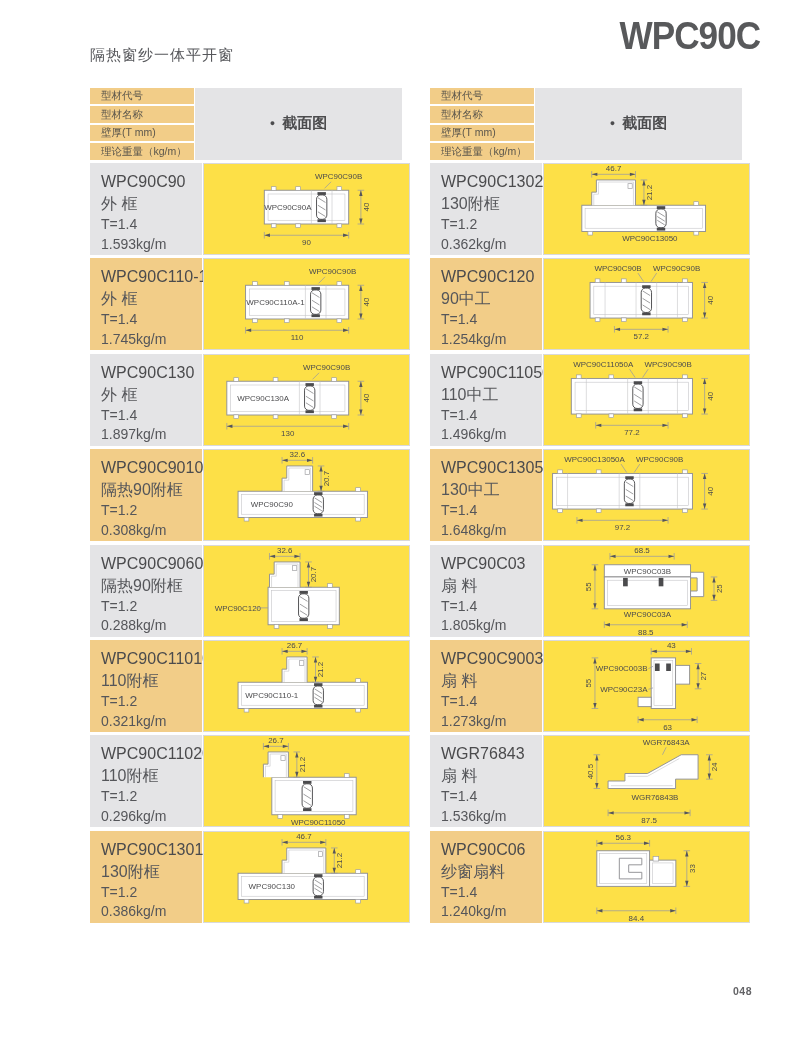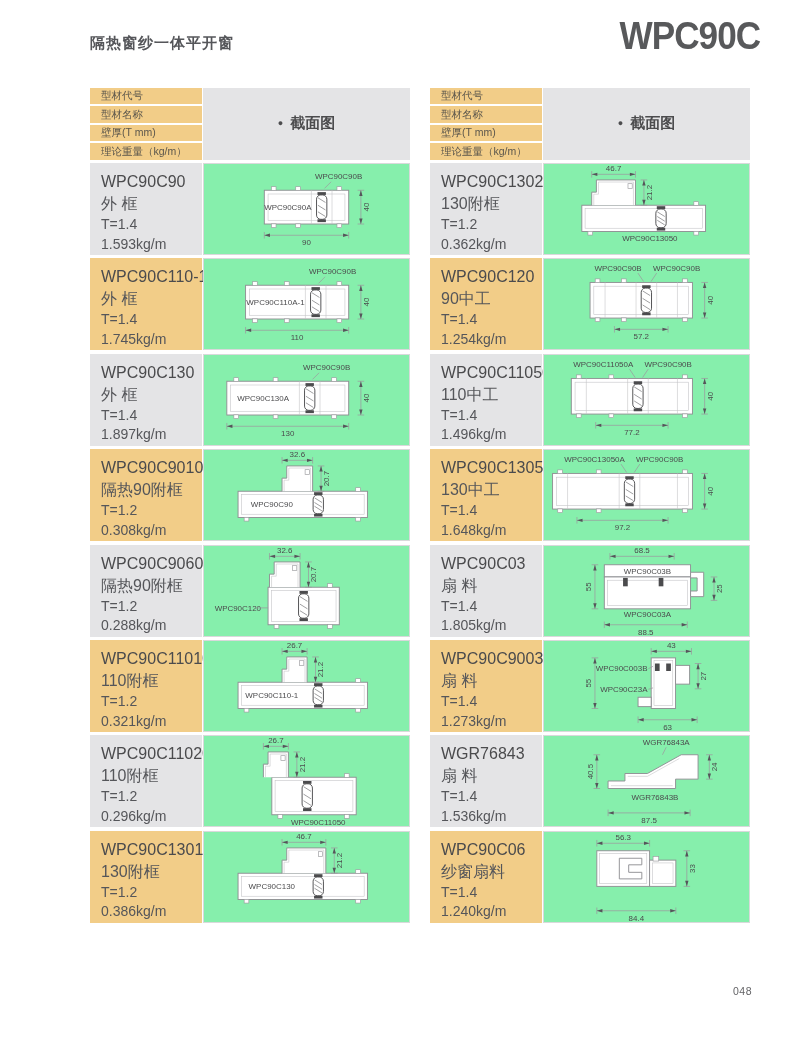--- a/index.html
+++ b/index.html
@@ -1,46 +1,46 @@
 <!DOCTYPE html>
 <html style="--orange: #F2CD88; --gray: #E4E4E6;"><head>
 <meta charset="utf-8">
 <style>
   html,body{margin:0;padding:0;background:#fff;}
   body{width:800px;height:1043px;position:relative;font-family:"Liberation Sans",sans-serif;color:#55565a;overflow:hidden;}
   .page-header{position:absolute;left:90px;right:40px;top:14px;display:flex;justify-content:space-between;align-items:flex-start;}
-  .page-title{font-size:15px;font-weight:bold;letter-spacing:1px;color:#55565a;margin-top:20px;}
+  .page-title{font-size:15px;font-weight:normal;letter-spacing:1px;color:#55565a;margin-top:32px;}
   .series-code{font-size:37px;font-weight:bold;color:#58595b;letter-spacing:-1px;transform:scale(0.95,1.05);transform-origin:right top;}
   .tables{position:absolute;left:90px;top:88px;display:flex;gap:20px;}
   .col{width:320px;display:flex;flex-direction:column;}
   .col-header{display:flex;margin-bottom:3.5px;}
-  .hdr-labels{width:112px;margin-right:1px;display:flex;flex-direction:column;gap:2.4px;}
+  .hdr-labels{width:104px;margin-right:1px;display:flex;flex-direction:column;gap:2.4px;}
   .hdr-cell{height:16.1px;background:var(--orange,#F2CD88);font-size:10.5px;display:flex;align-items:center;padding-left:11px;color:#5b564c;box-sizing:border-box;}
   .hdr-section{width:207px;background:var(--gray,#E4E4E6);display:flex;align-items:center;justify-content:center;font-size:15px;font-weight:bold;color:#4c4c4e;gap:7px;box-sizing:border-box;}
   .blt{font-size:9px;line-height:1;}
   .row{display:flex;margin-bottom:3.4px;height:92px;}
   .lab{width:112px;margin-right:1px;box-sizing:border-box;padding:10px 6px 9px 11px;display:flex;flex-direction:column;}
   .tone-g{background:var(--gray,#E4E4E6);}
   .tone-o{background:var(--orange,#F2CD88);}
   .code{font-size:16px;color:#4b4b4d;white-space:nowrap;}
   .pname{font-size:16px;margin-top:3px;color:#55565a;}
   .sp{flex:1;}
   .meta{font-size:14px;line-height:1.4;color:#55565a;}
-  .draw{width:207px;box-sizing:border-box;border:1px solid #d9d9db;background:#86efac;display:flex;align-items:center;justify-content:center;}
+  .draw{width:207px;box-sizing:border-box;border:1px solid #d9d9db;background:#fde047;display:flex;align-items:center;justify-content:center;}
   .draw svg{width:100%;height:100%;}
   svg .dt{font-family:"Liberation Sans",sans-serif;font-size:8.5px;fill:#4b4b4d;}
   svg .dl{stroke:#9b9b9f;stroke-width:.8;fill:none;}
   svg .dl2{fill:#fff;stroke:#9b9b9f;stroke-width:.7;}
   svg .ar{fill:#55555a;stroke:none;}
   svg .ol{fill:#fff;stroke:#8f8f93;stroke-width:1;}
   svg .il{fill:none;stroke:#c2c2c5;stroke-width:.6;}
   svg .capo{fill:#fff;stroke:#4b4b4d;stroke-width:1;}
   svg .hat{stroke:#6d6d70;stroke-width:.7;fill:none;}
   svg .solid{fill:#4b4b4d;}
-  .page-num{position:absolute;right:48px;top:985px;font-size:10.5px;font-weight:normal;color:#636366;letter-spacing:.5px;}
+  .page-num{position:absolute;right:48px;top:985px;font-size:10.5px;font-weight:bold;color:#636366;letter-spacing:.5px;}
 </style>
 </head>
 <body>
 
 <header class="page-header">
   <div class="page-title">隔热窗纱一体平开窗</div>
   <div class="series-code">WPC90C</div>
 </header>
 
 <main class="tables">

